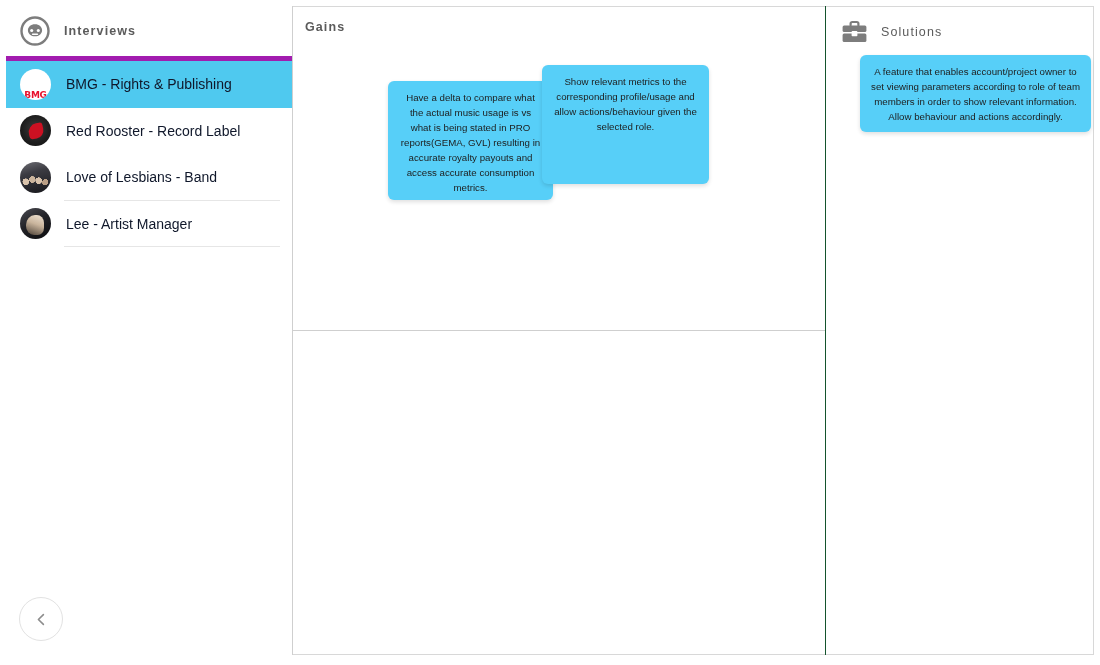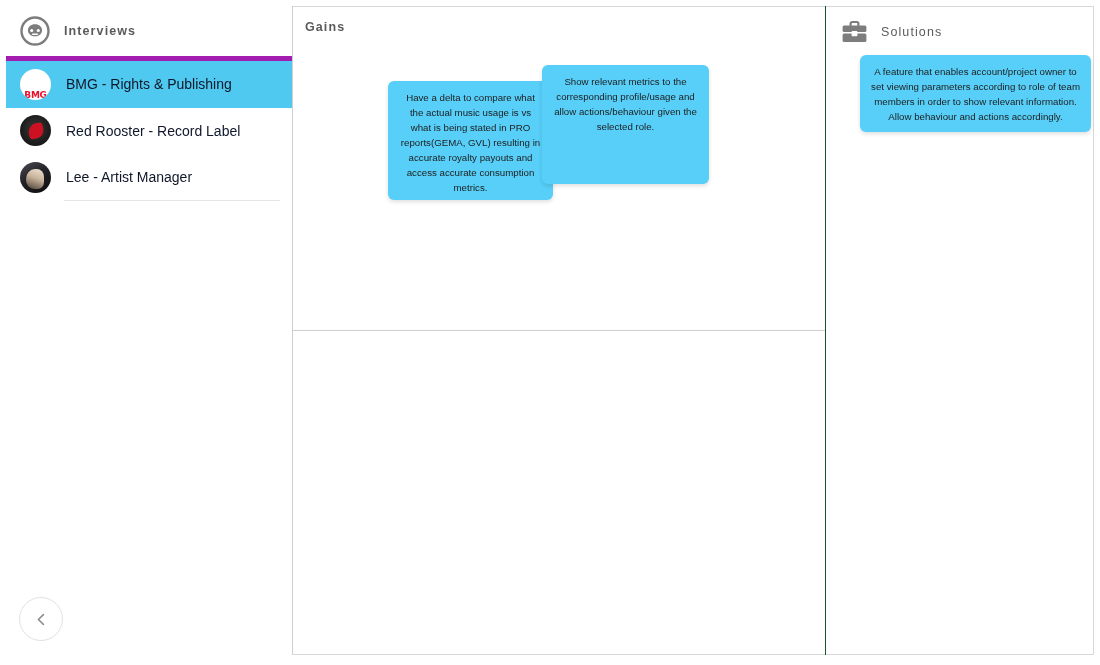--- a/index.html
+++ b/index.html
@@ -289,20 +289,25 @@
 
       </div>
 
       <div class="sidebar-item pre-active">
         <span class="avatar rooster"></span>
         <span class="label">Red Rooster - Record Label</span>
 
       </div>
 
 
+      <div class="sidebar-item">
+        <span class="avatar lesbians"></span>
+        <span class="label">Love of Lesbians - Band</span>
+        <span class="sep"></span>
+      </div>
 
       <div class="sidebar-item">
         <span class="avatar lee"></span>
         <span class="label">Lee - Artist Manager</span>
         <span class="sep"></span>
       </div>
 
     </div>
 
     <div class="collapse-btn">

